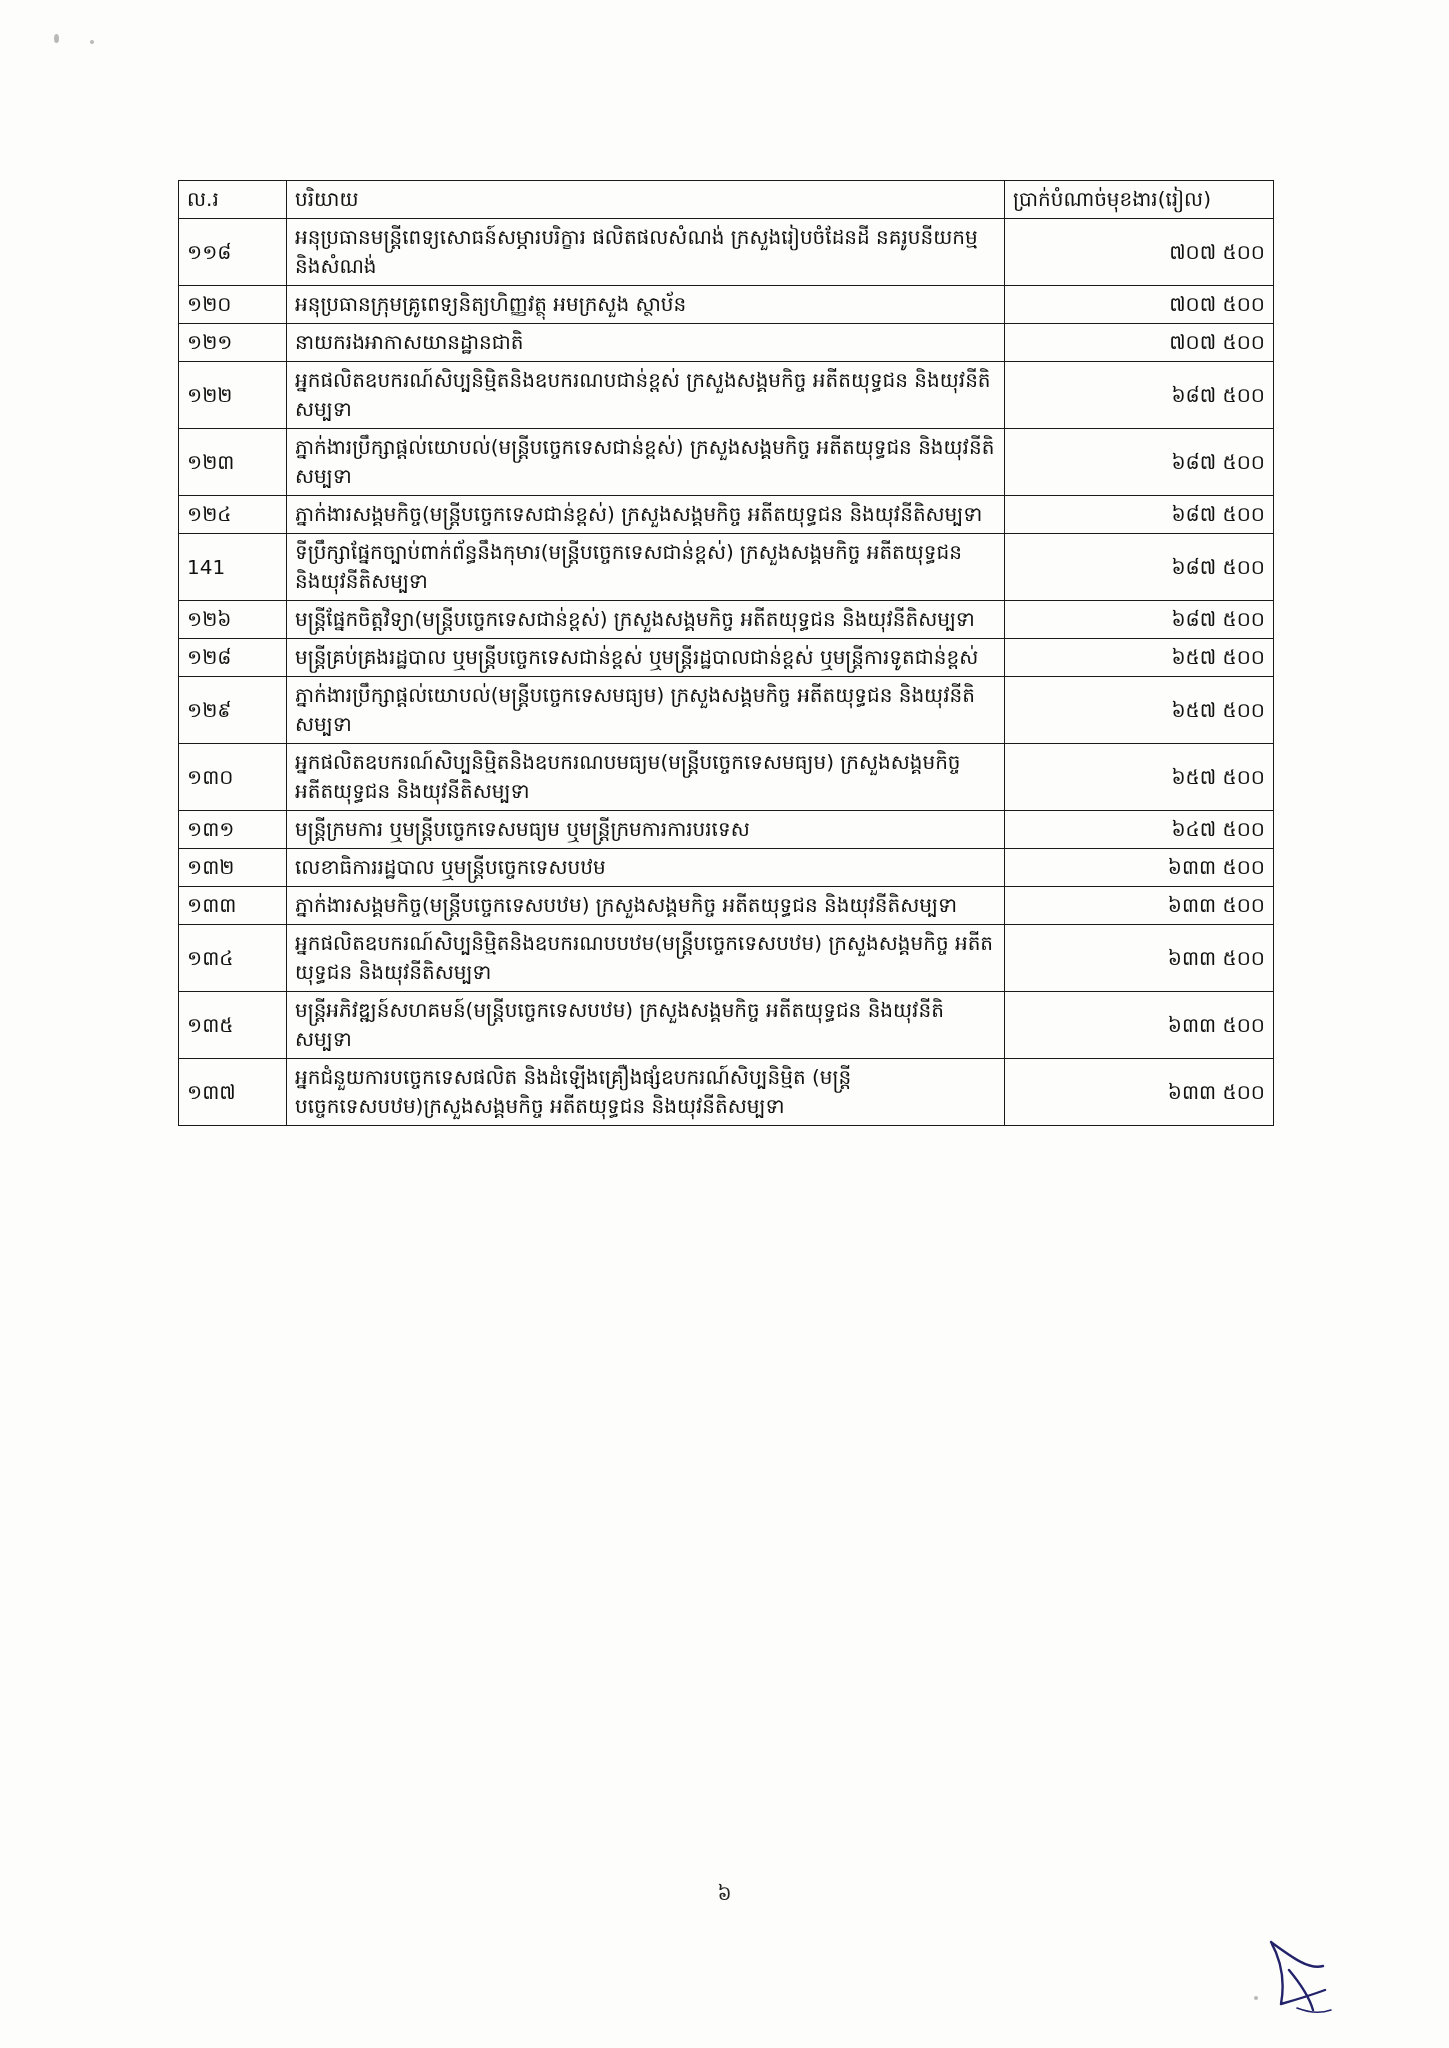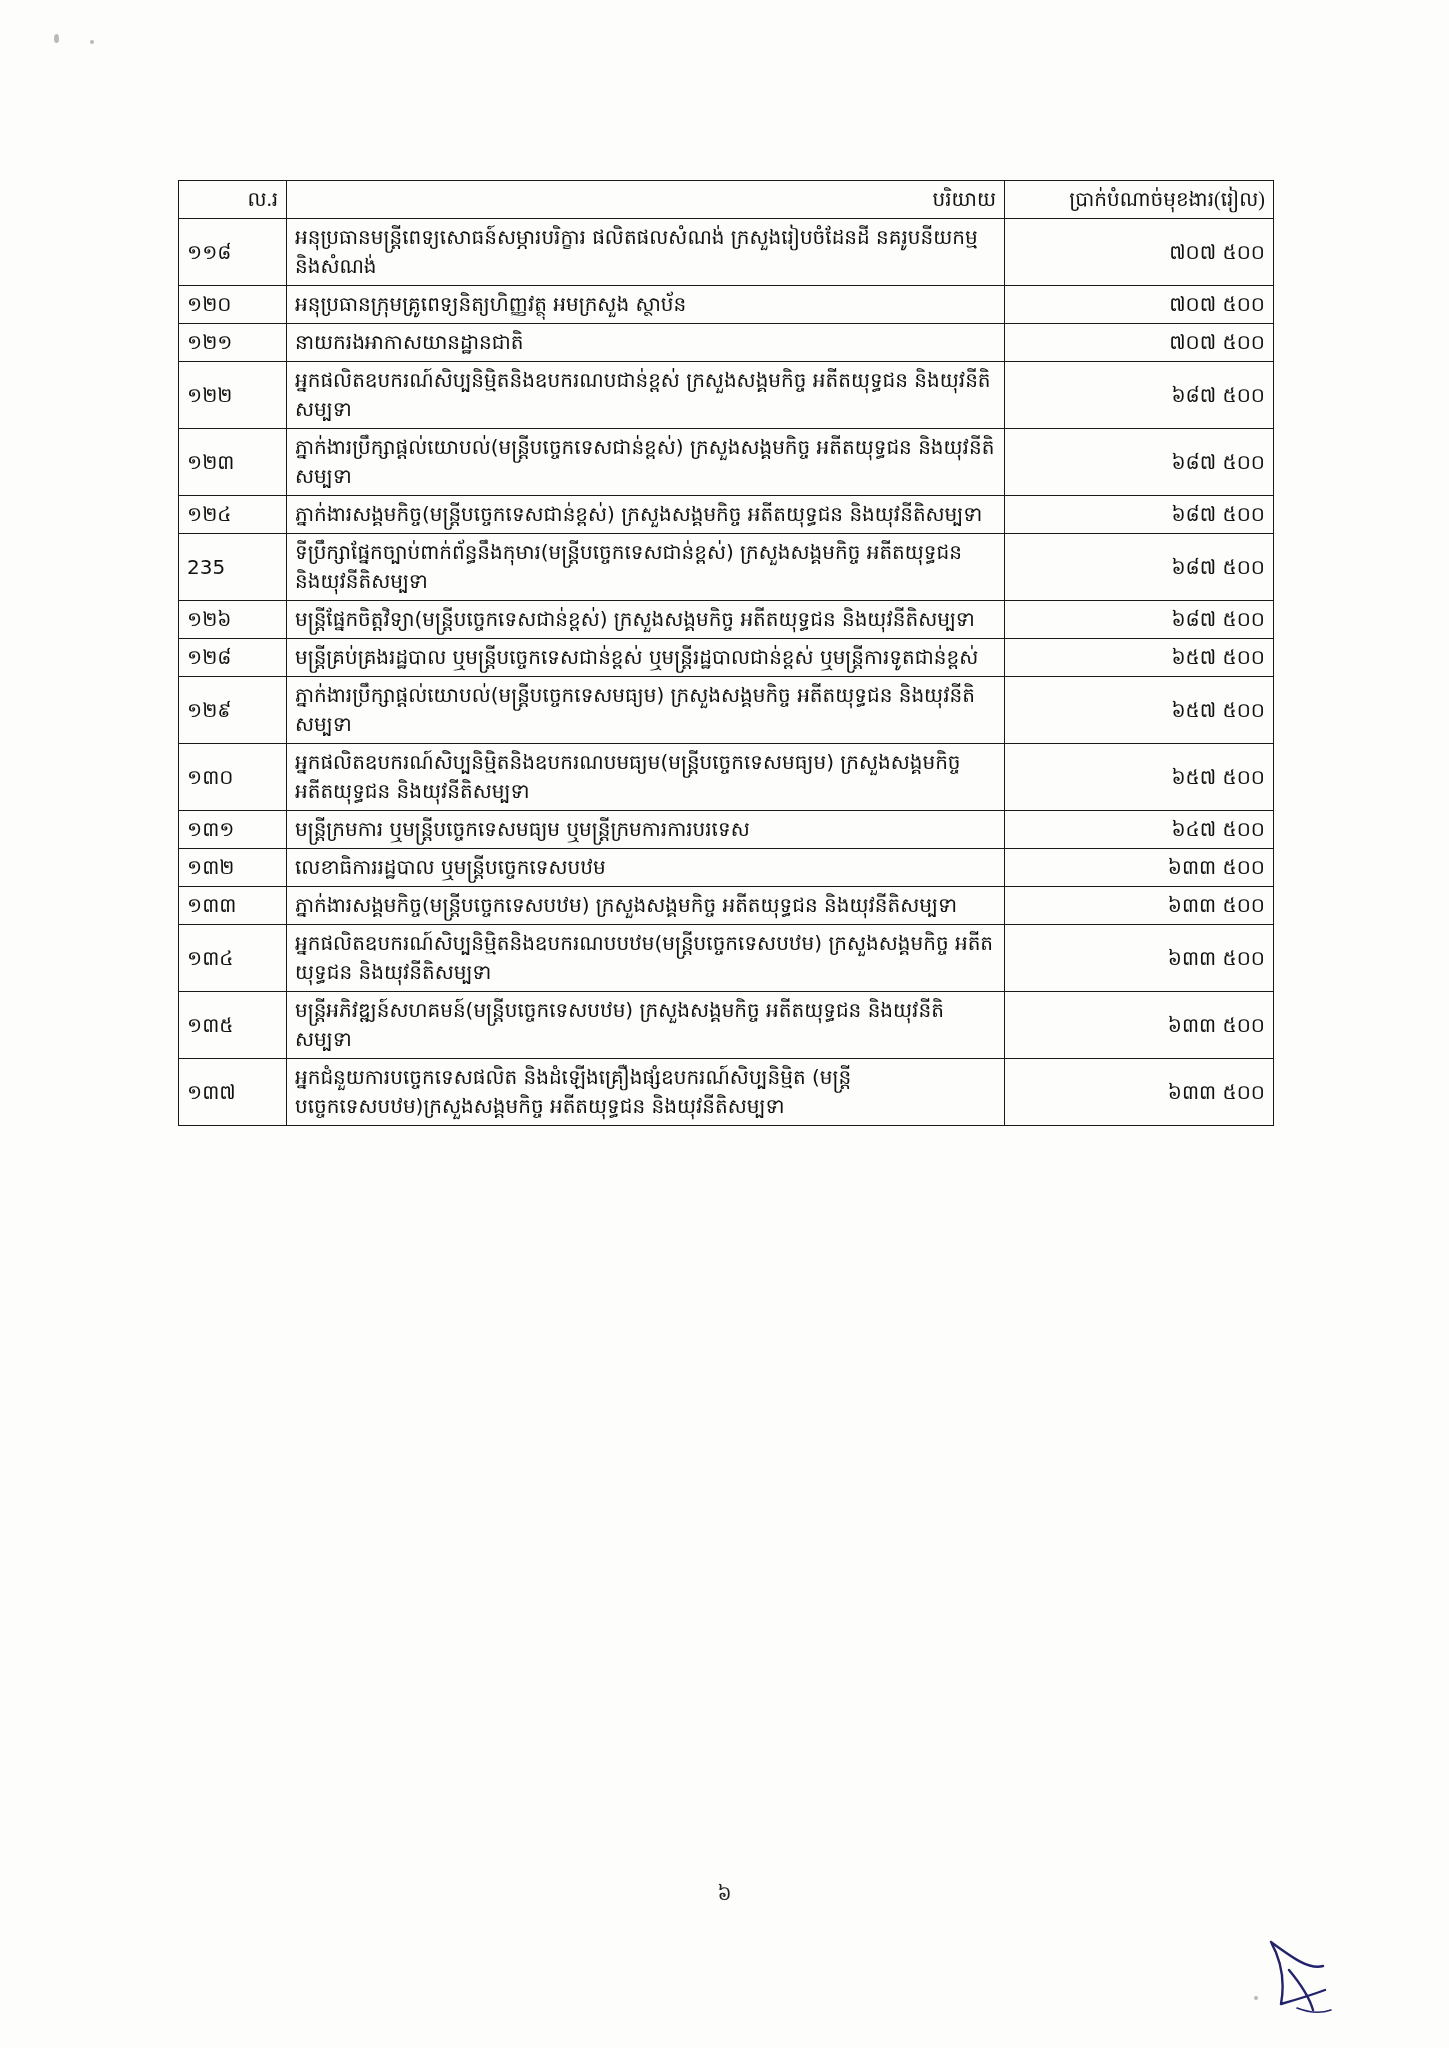--- a/index.html
+++ b/index.html
@@ -45,24 +45,23 @@
     vertical-align: middle;
     font-weight: normal;
     font-size: 20px;
     line-height: 1.45;
   }
   col.c-no { width: 108px; }
   col.c-desc { width: 718px; }
   col.c-amt { width: 269px; }
 
   .head td {
-    text-align: right;
+    text-align: left;
     font-size: 21px;
     padding: 8px 6px;
-    font-family: Liberation Serif, serif;
   }
   td.no {
     text-align: left;
     font-size: 21px;
     white-space: nowrap;
   }
   td.desc {
     text-align: left;
     font-size: 20px;
     padding-top: 7px;
@@ -138,21 +137,21 @@
             <td class="no">១២៣</td>
             <td class="desc">ភ្នាក់ងារប្រឹក្សាផ្ដល់យោបល់(មន្ត្រីបច្ចេកទេសជាន់ខ្ពស់) ក្រសួងសង្គមកិច្ច អតីតយុទ្ធជន និងយុវនីតិសម្បទា</td>
             <td class="amt">៦៨៧ ៥០០</td>
           </tr>
           <tr>
             <td class="no">១២៤</td>
             <td class="desc">ភ្នាក់ងារសង្គមកិច្ច(មន្ត្រីបច្ចេកទេសជាន់ខ្ពស់) ក្រសួងសង្គមកិច្ច អតីតយុទ្ធជន និងយុវនីតិសម្បទា</td>
             <td class="amt">៦៨៧ ៥០០</td>
           </tr>
           <tr>
-            <td class="no">235</td>
+            <td class="no">141</td>
             <td class="desc">ទីប្រឹក្សាផ្នែកច្បាប់ពាក់ព័ន្ធនឹងកុមារ(មន្ត្រីបច្ចេកទេសជាន់ខ្ពស់) ក្រសួងសង្គមកិច្ច អតីតយុទ្ធជន និងយុវនីតិសម្បទា</td>
             <td class="amt">៦៨៧ ៥០០</td>
           </tr>
           <tr>
             <td class="no">១២៦</td>
             <td class="desc">មន្ត្រីផ្នែកចិត្តវិទ្យា(មន្ត្រីបច្ចេកទេសជាន់ខ្ពស់) ក្រសួងសង្គមកិច្ច អតីតយុទ្ធជន និងយុវនីតិសម្បទា</td>
             <td class="amt">៦៨៧ ៥០០</td>
           </tr>
           <tr>
             <td class="no">១២៨</td>

